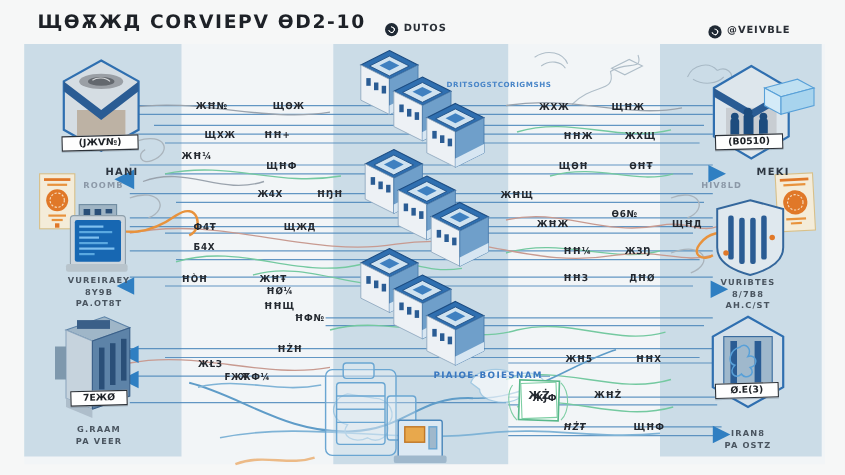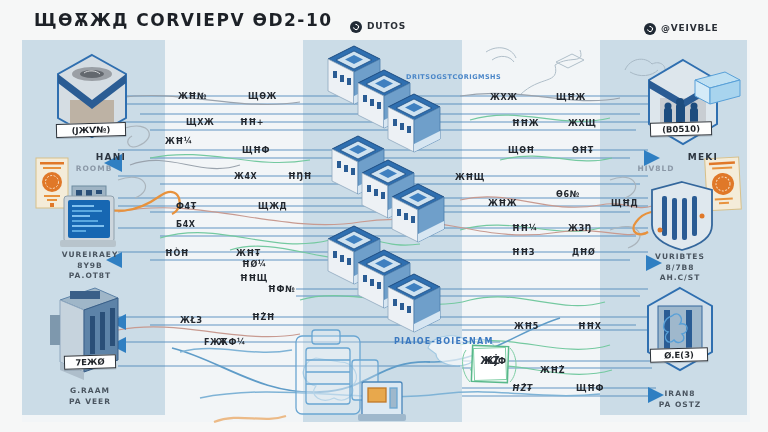--- a/index.html
+++ b/index.html
@@ -305,38 +305,38 @@
       <div class="lbl" style="left: 234px; top: 172px;">Ж4Х</div>
       <div class="lbl" style="left: 288px; top: 172px;">ĦŊĦ</div>
       <div class="lbl" style="left: 176px; top: 202px;">Ф4Ŧ</div>
       <div class="lbl" style="left: 258px; top: 202px;">ЩЖД</div>
       <div class="lbl" style="left: 176px; top: 220px;">Б4Х</div>
       <div class="lbl" style="left: 242px; top: 224px; margin-top: 36px;">ĦØ¼</div>
       <div class="lbl" style="left: 165px; top: 249px;">ĦÒĦ</div>
       <div class="lbl" style="left: 236px; top: 249px;">ЖĦŦ</div>
       <div class="lbl" style="left: 240px; top: 274px;">ĦĦЩ</div>
       <div class="lbl" style="left: 268px; top: 285px; text-align: center;">ĦФ№</div>
-      <div class="lbl" style="left: 180px; top: 316px;">ЖŁЗ</div>
+      <div class="lbl" style="left: 180px; top: 326px;">ЖŁЗ</div>
       <div class="lbl" style="left: 252px; top: 313px;">ĦŻĦ</div>
       <div class="lbl" style="left: 176px; top: 338px; padding-left: 28px;">FЖŦ</div>
       <div class="lbl" style="left: 218px; top: 338px;">ЖФ¼</div>
       <div class="lbl" style="left: 490px; top: 93px;">ЖХЖ</div>
       <div class="lbl" style="left: 556px; top: 93px;">ЩĦЖ</div>
       <div class="lbl" style="left: 512px; top: 119px;">ĦĦЖ</div>
       <div class="lbl" style="left: 568px; top: 119px;">ЖХЩ</div>
       <div class="lbl" style="left: 508px; top: 146px;">ЩѲĦ</div>
       <div class="lbl" style="left: 572px; top: 146px;">ѲĦŦ</div>
       <div class="lbl" style="left: 455px; top: 173px;">ЖĦЩ</div>
       <div class="lbl" style="left: 516px; top: 190px; margin-left: 40px;">Ѳ6№</div>
       <div class="lbl" style="left: 488px; top: 199px;">ЖĦЖ</div>
       <div class="lbl" style="left: 566px; top: 199px; margin-left: 45px;">ЩĦД</div>
       <div class="lbl" style="left: 512px; top: 224px;">ĦĦ¼</div>
       <div class="lbl" style="left: 568px; top: 224px;">ЖЗŊ</div>
       <div class="lbl" style="left: 512px; top: 248px;">ĦĦЗ</div>
       <div class="lbl" style="left: 572px; top: 248px;">ДĦØ</div>
       <div class="lbl" style="left: 514px; top: 322px;">ЖĦ5</div>
       <div class="lbl" style="left: 578px; top: 322px;">ĦĦХ</div>
       <div class="lbl" style="left: 484px; top: 357px;">ЖJФ</div>
-      <div class="lbl" style="left: 540px; top: 366px;">ЖĦŻ</div>
+      <div class="lbl" style="left: 540px; top: 355px;">ЖĦŻ</div>
       <div class="lbl" style="left: 512px; top: 384px; font-style: italic;">ĦŻŦ</div>
       <div class="lbl" style="left: 576px; top: 384px;">ЩĦФ</div>
     </div>
 </div>
 
 </body></html>

